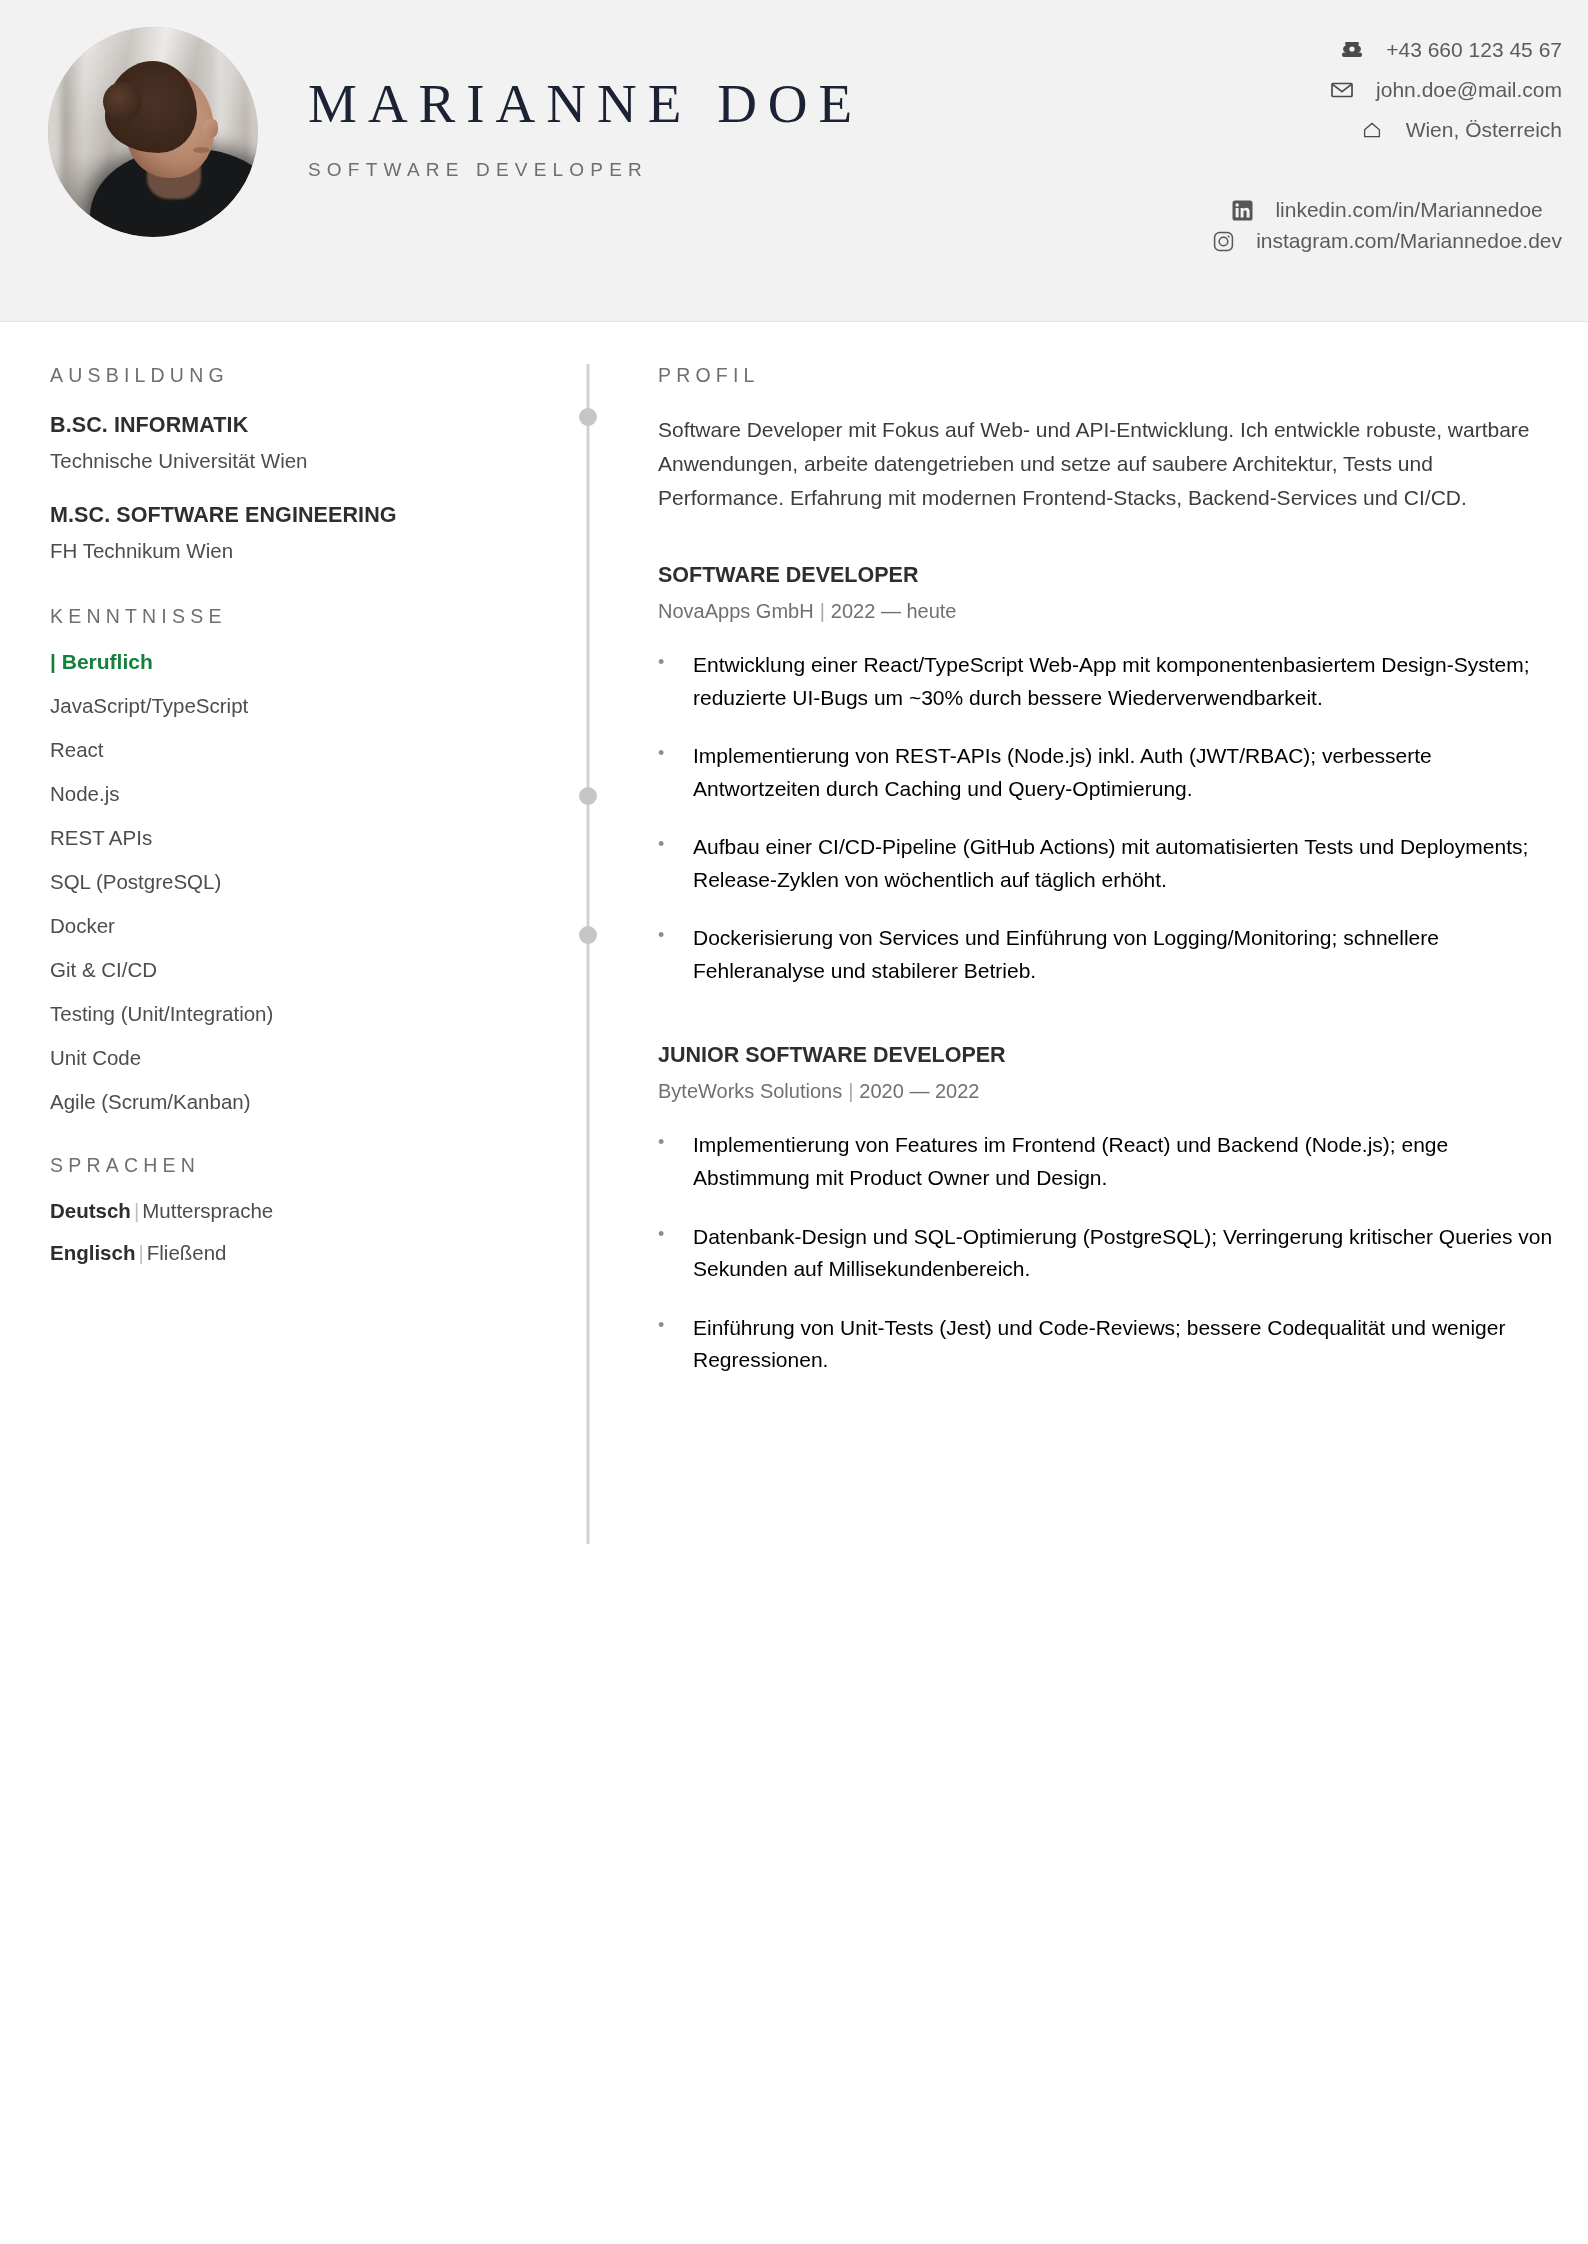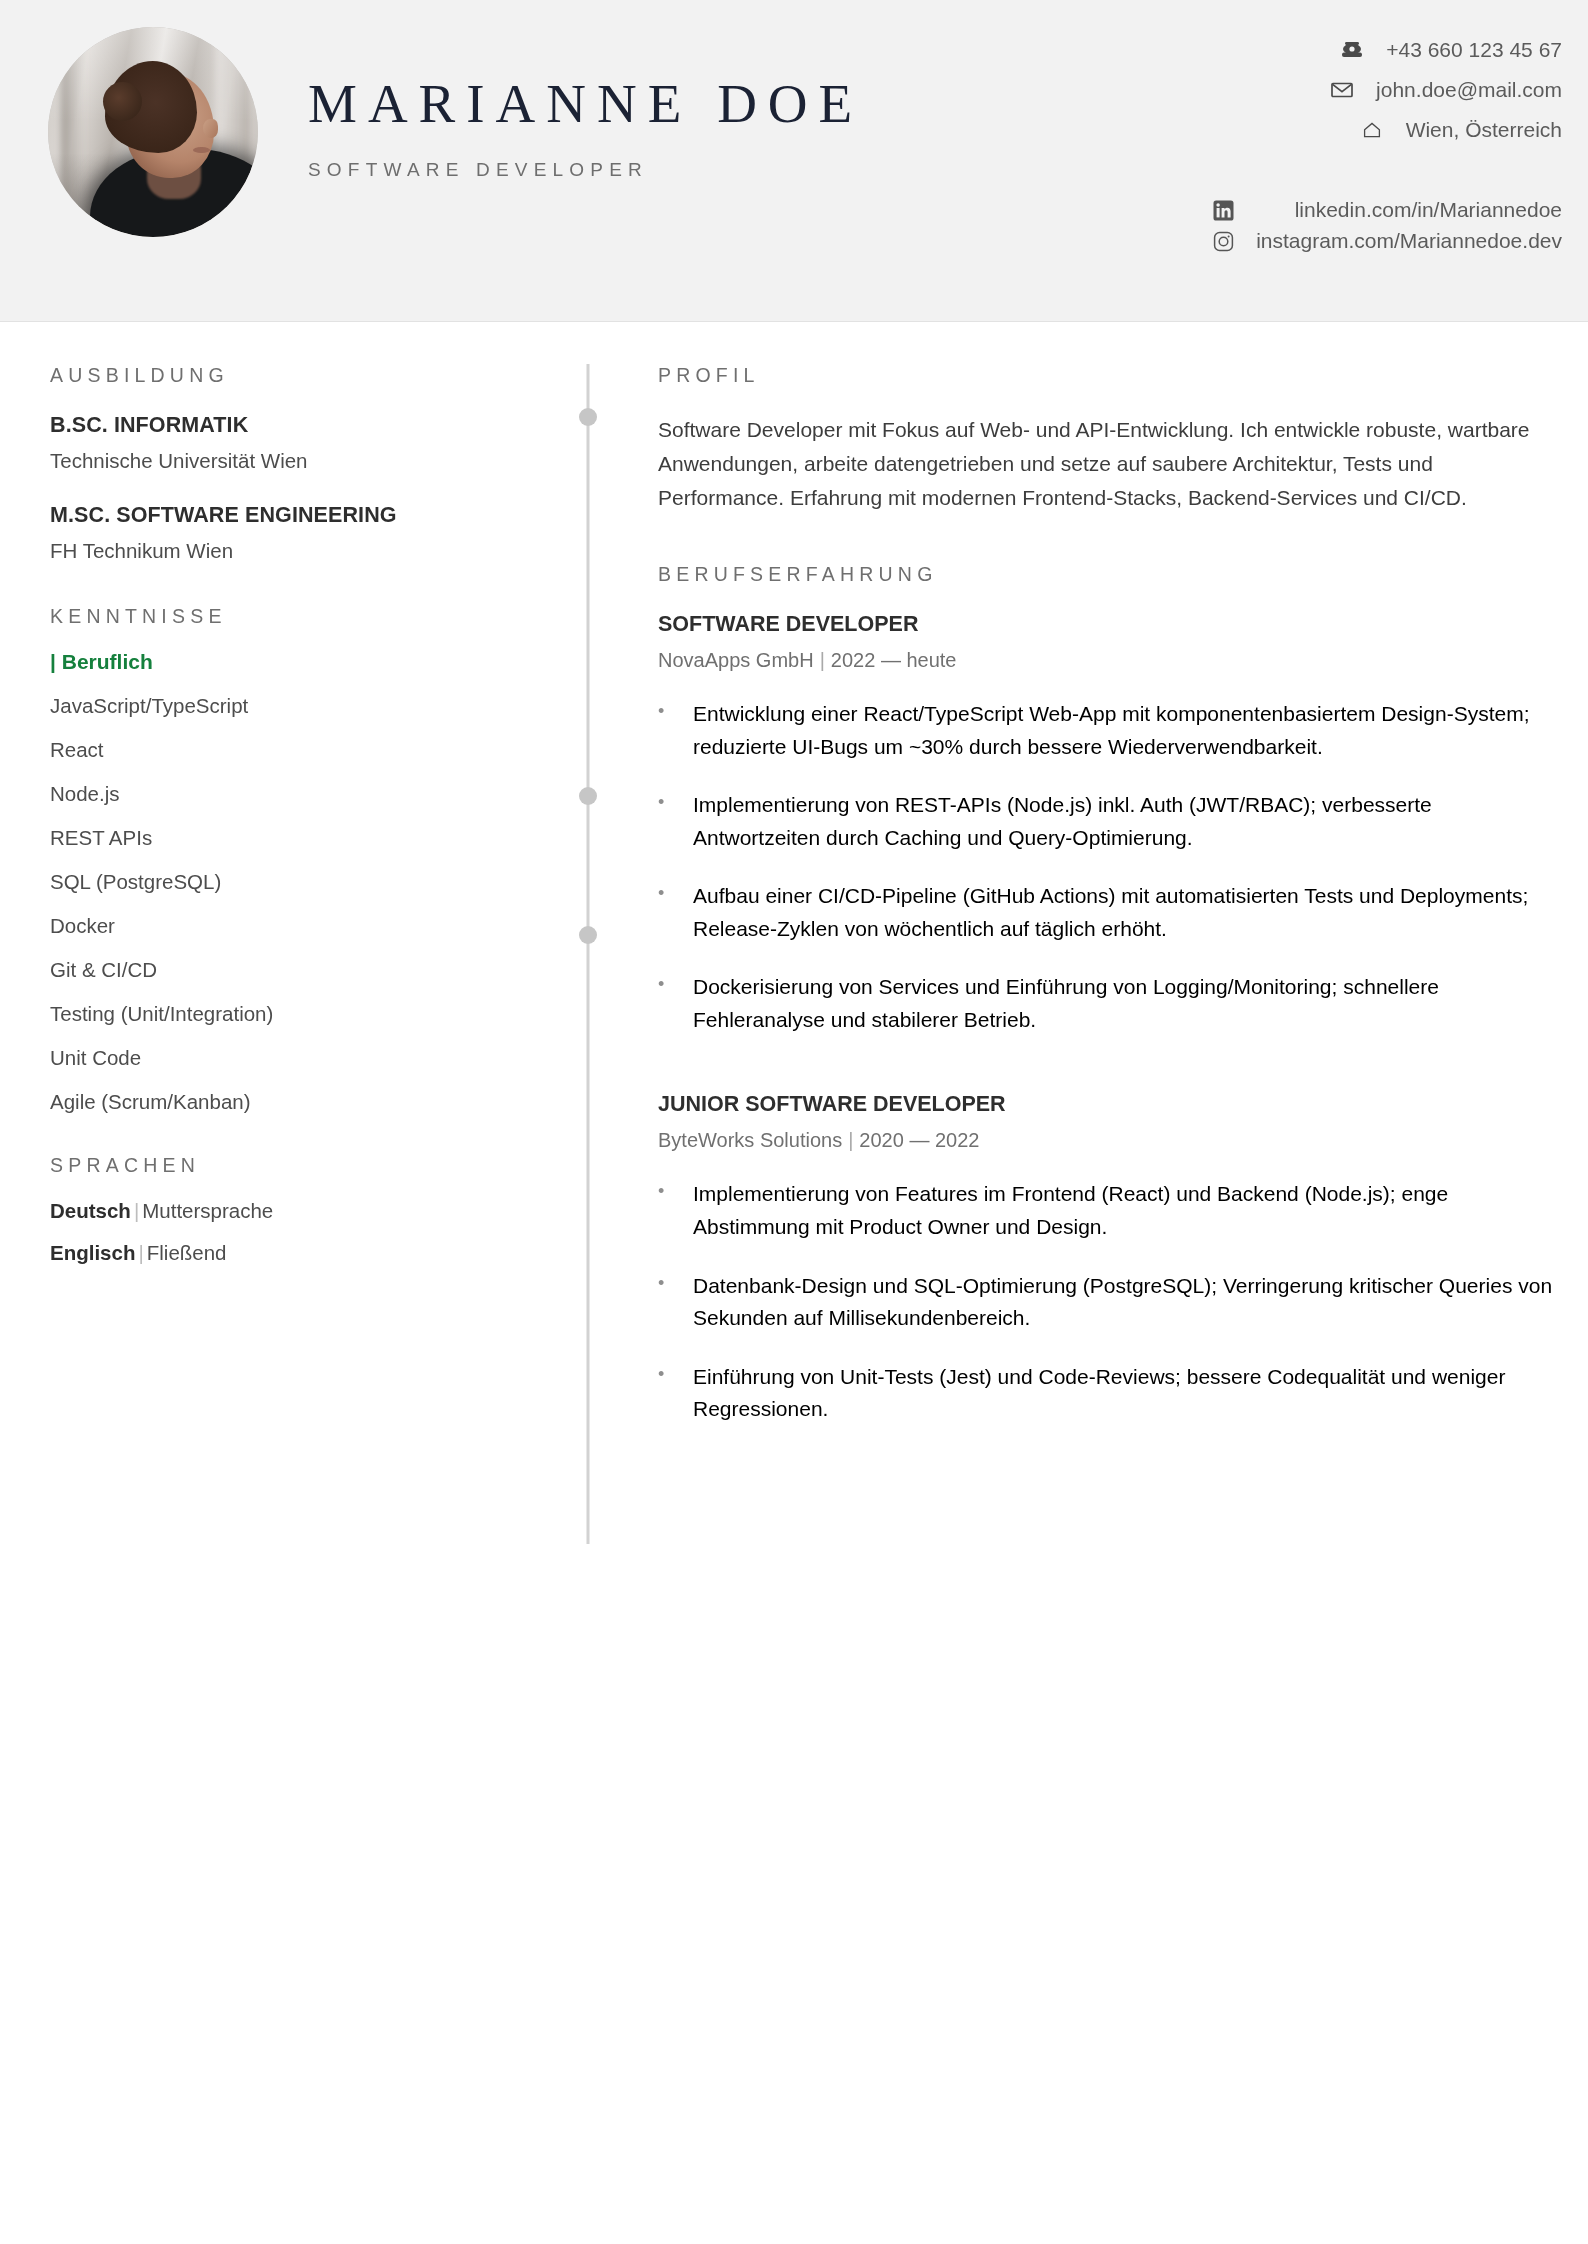--- a/index.html
+++ b/index.html
@@ -171,21 +171,21 @@
 
   .social {
     position: absolute;
     right: 26px;
     top: 198px;
     text-align: right;
   }
   .s-row {
     display: flex;
     align-items: center;
-    justify-content: space-between;
+    justify-content: center;
     gap: 22px;
     margin-bottom: 7px;
     font-size: 21px;
     color: #5b5b5b;
     white-space: nowrap;
   }
   .s-icon {
     width: 22px; height: 22px;
     display:flex; align-items:center; justify-content:center;
     color:#555; flex:0 0 auto;
@@ -463,21 +463,20 @@
       <div class="tl-dot" style="top:44px;"></div>
       <div class="tl-dot" style="top:423px;"></div>
       <div class="tl-dot" style="top:562px;"></div>
     </div>
 
     <div class="col-right">
 
       <div class="sec-title">PROFIL</div>
       <div class="profile-text">Software Developer mit Fokus auf Web- und API-Entwicklung. Ich entwickle robuste, wartbare Anwendungen, arbeite datengetrieben und setze auf saubere Architektur, Tests und Performance. Erfahrung mit modernen Frontend-Stacks, Backend-Services und CI/CD.</div>
 
-      <div class="sec-title">BERUFSERFAHRUNG</div>
 
       <div class="job">
         <div class="job-title">SOFTWARE DEVELOPER</div>
         <div class="job-meta">
           <span>NovaApps GmbH</span>
           <span class="bar">|</span>
           <span>2022 — heute</span>
         </div>
         <div class="bullets">
           <div class="bullet">

